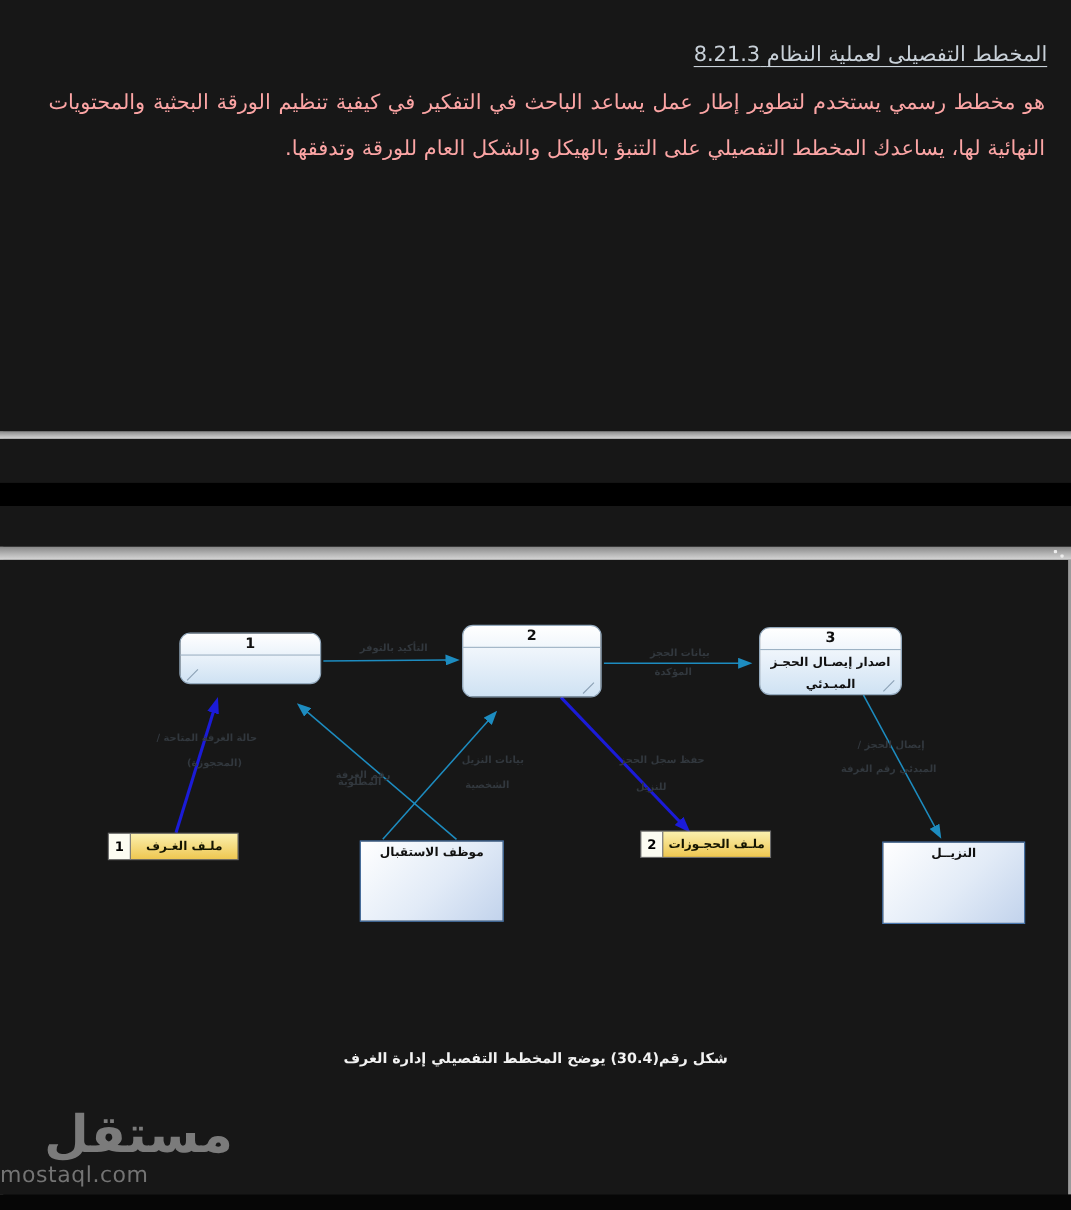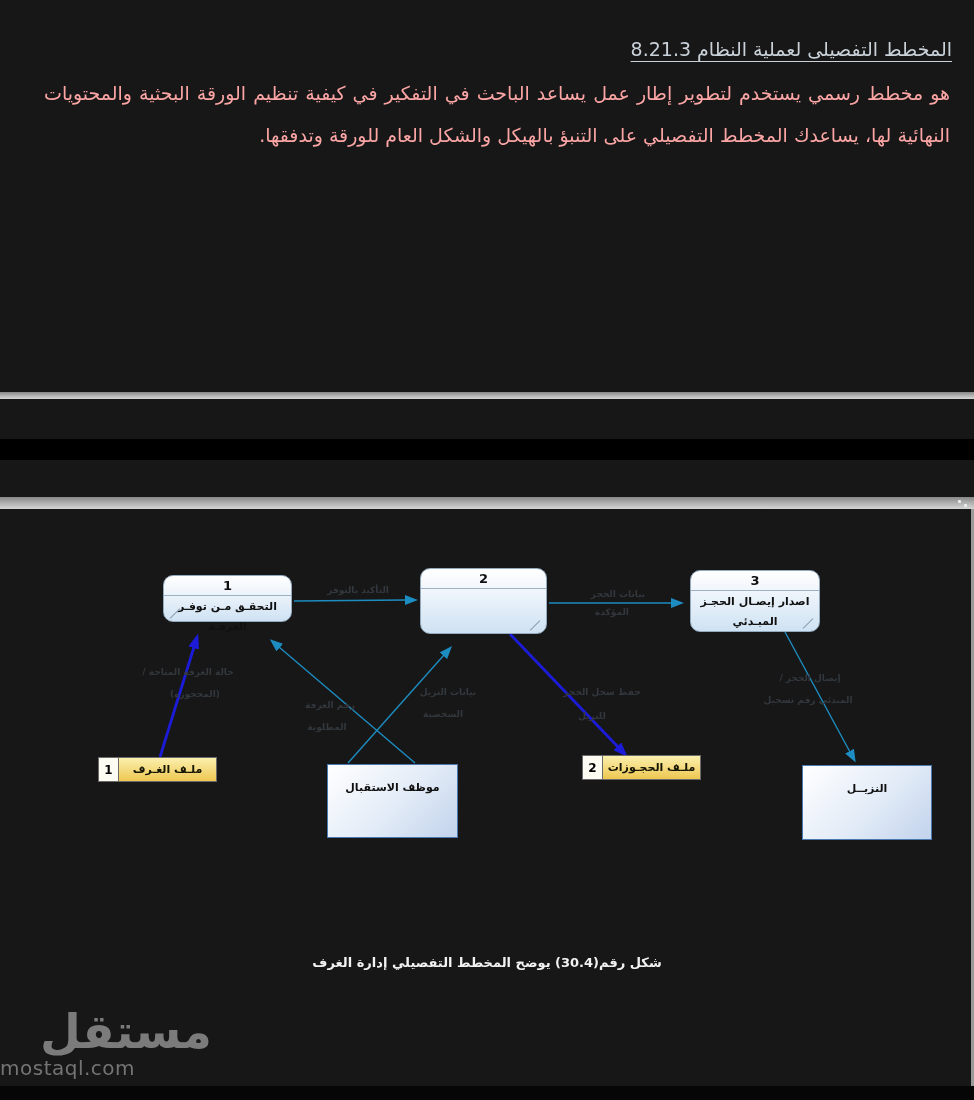--- a/index.html
+++ b/index.html
@@ -39,21 +39,21 @@
   .notch-br{right:4px;bottom:7px;}
 
   .store{position:absolute;display:flex;border:1px solid #6b6b6b;box-sizing:border-box;height:25px;}
   .store .snum{width:19px;background:#fcfcf2;color:#000;font-weight:bold;font-size:12px;
                display:flex;align-items:center;justify-content:center;border-right:1px solid #6b6b6b;}
   .store .slabel{flex:1;background:linear-gradient(180deg,#fbf0ae 0%,#eec751 100%);
                  color:#141400;font-weight:bold;font-size:11px;display:flex;align-items:center;
                  justify-content:center;direction:rtl;}
   .entity{position:absolute;border:1px solid #4a78b0;box-sizing:border-box;
           background:linear-gradient(135deg,#ffffff 0%,#e2ebf7 55%,#c2d3ec 100%);
-          color:#101010;font-weight:bold;font-size:11px;text-align:center;direction:rtl;padding-top:16px;}
+          color:#101010;font-weight:bold;font-size:11px;text-align:center;direction:rtl;padding-top:3px;}
 
   .flow-label{position:absolute;transform:translate(-50%,-50%);color:#32383e;font-size:9px;
               font-weight:bold;white-space:nowrap;direction:rtl;}
   .caption{position:absolute;top:446px;left:0;width:974px;text-align:center;color:#f2f2f2;
            font-weight:bold;font-size:13px;direction:rtl;}
   .wm-ar{position:absolute;top:523px;left:0;width:974px;text-align:left;color:#7b7b7b;
          font-weight:bold;font-size:47px;line-height:40px;transform:translateY(-50%);direction:rtl;padding-left:40px;}
   .wm-en{position:absolute;top:559px;left:0;width:974px;text-align:left;color:#747474;
          font-size:20px;transform:translateY(-50%);letter-spacing:0.5px;}
 </style>
@@ -98,21 +98,20 @@
       <line x1="549" y1="94" x2="672" y2="94" stroke="#1d8cc0" stroke-width="1.4" marker-end="url(#mcyan)"></line>
       <line x1="160" y1="248" x2="194" y2="138" stroke="#1b1bd8" stroke-width="2.8" marker-end="url(#mblue)"></line>
       <line x1="415" y1="254" x2="279" y2="138" stroke="#1d8cc0" stroke-width="1.4" marker-end="url(#mcyan)"></line>
       <line x1="348" y1="254" x2="444" y2="146" stroke="#1d8cc0" stroke-width="1.4" marker-end="url(#mcyan)"></line>
       <line x1="510" y1="125" x2="618" y2="238" stroke="#1b1bd8" stroke-width="2.8" marker-end="url(#mblue)"></line>
       <line x1="785" y1="123" x2="850" y2="243" stroke="#1d8cc0" stroke-width="1.4" marker-end="url(#mcyan)"></line>
     </svg>
 
     <div class="process" style="left:163px;top:66px;width:129px;height:47px;">
       <div class="num">1</div>
-      <div class="plabel">التحقـق مـن توفـر الغرفـة</div>
       <span class="notch notch-bl"></span>
     </div>
     <div class="process" style="left:420px;top:59px;width:127px;height:66px;">
       <div class="num">2</div>
       <span class="notch notch-br"></span>
     </div>
     <div class="process" style="left:690px;top:61px;width:130px;height:62px;">
       <div class="num">3</div>
       <div class="plabel"><span>اصدار إيصـال الحجـز</span><br><span>المبـدئي</span></div>
       <span class="notch notch-br"></span>
@@ -129,27 +128,27 @@
 
     <div class="entity" style="left:327px;top:255px;width:131px;height:74px;">موظف الاستقبال</div>
     <div class="entity" style="left:802px;top:256px;width:130px;height:75px;">النزيــل</div>
 
     <div class="flow-label" style="left:358px;top:81px;">التأكيد بالتوفر</div>
     <div class="flow-label" style="left:618px;top:85px;">بيانات الحجز</div>
     <div class="flow-label" style="left:612px;top:103px;">المؤكدة</div>
     <div class="flow-label" style="left:188px;top:163px;">حالة الغرفة المتاحة /</div>
     <div class="flow-label" style="left:195px;top:185px;">(المحجوزة)</div>
     <div class="flow-label" style="left:330px;top:196px;">رقم الغرفة</div>
-    <div class="flow-label" style="left:327px;top:218px;">المطلوبة</div>
+    <div class="flow-label" style="left:327px;top:203px;">المطلوبة</div>
     <div class="flow-label" style="left:448px;top:183px;">بيانات النزيل</div>
     <div class="flow-label" style="left:443px;top:205px;">الشخصية</div>
     <div class="flow-label" style="left:602px;top:183px;">حفظ سجل الحجز</div>
     <div class="flow-label" style="left:592px;top:207px;">للنزيل</div>
     <div class="flow-label" style="left:810px;top:169px;">إيصال الحجز /</div>
-    <div class="flow-label" style="left:808px;top:191px;">المبدئي رقم تسجيل</div>
+    <div class="flow-label" style="left:808px;top:191px;">المبدئي رقم الغرفة</div>
 
     <div class="caption">شكل رقم(30.4) يوضح المخطط التفصيلي إدارة الغرف</div>
 
     <div class="wm-ar">مستقل</div>
     <div class="wm-en">mostaql.com</div>
   </div>
 
   <div class="right-strip"></div>
   <div class="bottom-strip"></div>
 

